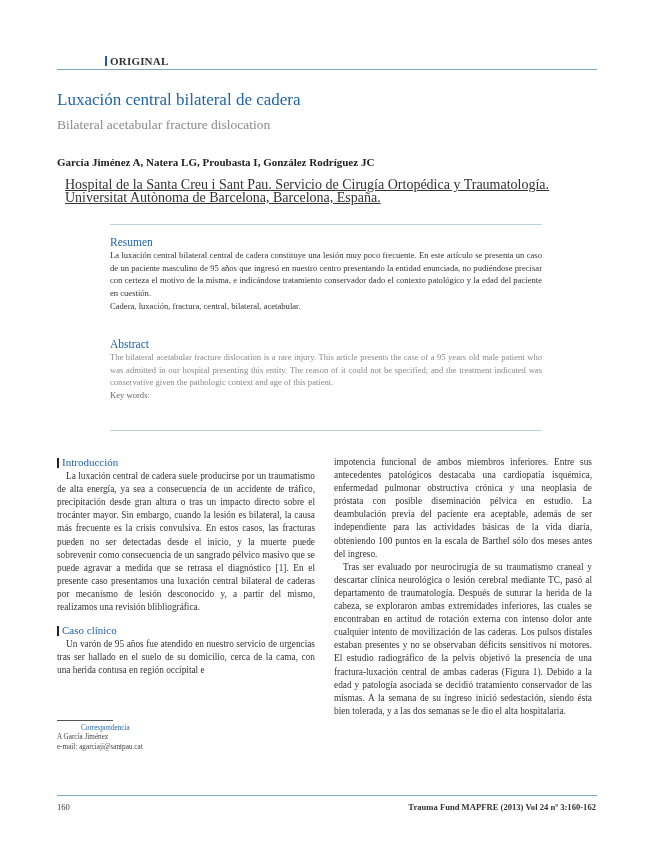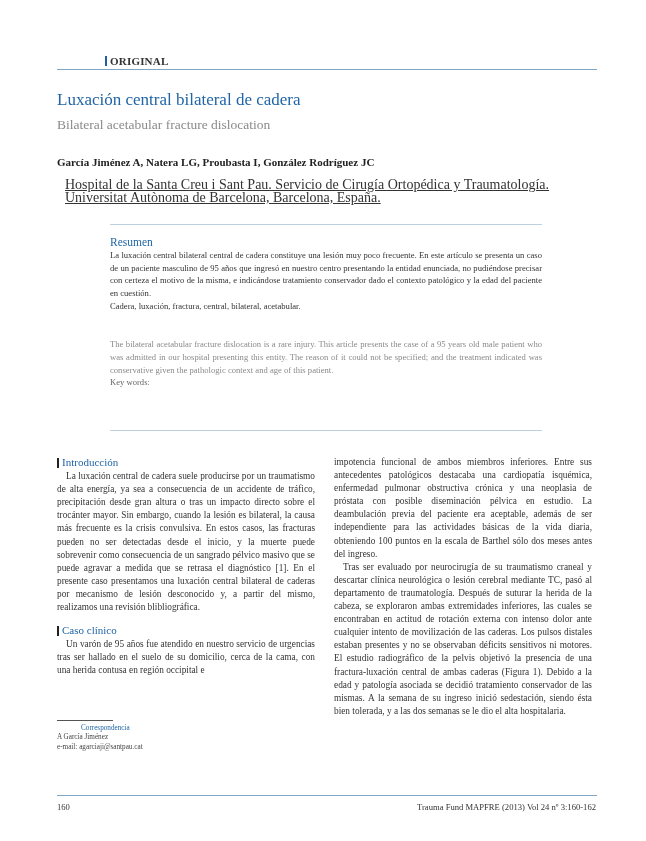--- a/index.html
+++ b/index.html
@@ -25,21 +25,21 @@
   .col-left { left: 57px; top: 456px; }
   .col-right { left: 334px; top: 456px; }
   .sec-head { font-size: 11px; color: #1f64a6; display: flex; align-items: center; margin-bottom: 1px; }
   .sec-head .bar { height: 10px; background: #222; }
   .gap { height: 10px; }
   .corr-rule { left: 57px; top: 720px; width: 56px; height: 1px; background: #555; }
   .corr { left: 57px; top: 724px; font-size: 7.2px; line-height: 9.3px; color: #444; }
   .corr .corr-head { color: #1f64a6; margin-left: 24px; }
   .foot-rule { left: 57px; top: 795px; width: 540px; height: 1px; background: #7fa6c4; }
   .foot-page { left: 57px; top: 802px; font-size: 8.6px; color: #333; }
-  .foot-journal { right: 50px; top: 802px; font-size: 8.6px; color: #333; }
+  .foot-journal { right: 50px; top: 802px; font-size: 8.6px; color: #333; font-weight: bold; }
 </style>
 </head>
 <body>
 
 <div class="abs section-tag">
   <span class="bar"></span>
   <span>ORIGINAL</span>
 </div>
 <div class="abs top-rule"></div>
 
@@ -50,20 +50,21 @@
 
 <div class="abs rule-light" style="left:110px; top:224px; width:432px;"></div>
 
 <div class="abs abstract-block resumen">
   <div class="abs-head">Resumen</div>
   <div>La luxación central bilateral central de cadera constituye una lesión muy poco frecuente. En este artículo se presenta un caso de un paciente masculino de 95 años que ingresó en nuestro centro presentando la entidad enunciada, no pudiéndose precisar con certeza el motivo de la misma, e indicándose tratamiento conservador dado el contexto patológico y la edad del paciente en cuestión.</div>
   <div>Cadera, luxación, fractura, central, bilateral, acetabular.</div>
 </div>
 
 <div class="abs abstract-block abstract-en">
+  <div class="abs-head">Abstract</div>
   <div>The bilateral acetabular fracture dislocation is a rare injury. This article presents the case of a 95 years old male patient who was admitted in our hospital presenting this entity. The reason of it could not be specified; and the treatment indicated was conservative given the pathologic context and age of this patient.</div>
   <div class="kw-head">Key words:</div>
 </div>
 
 <div class="abs rule-light" style="left:110px; top:430px; width:432px;"></div>
 
 <div class="abs col col-left">
   <div class="sec-head">
     <span class="bar"></span>
     <span>Introducción</span>

